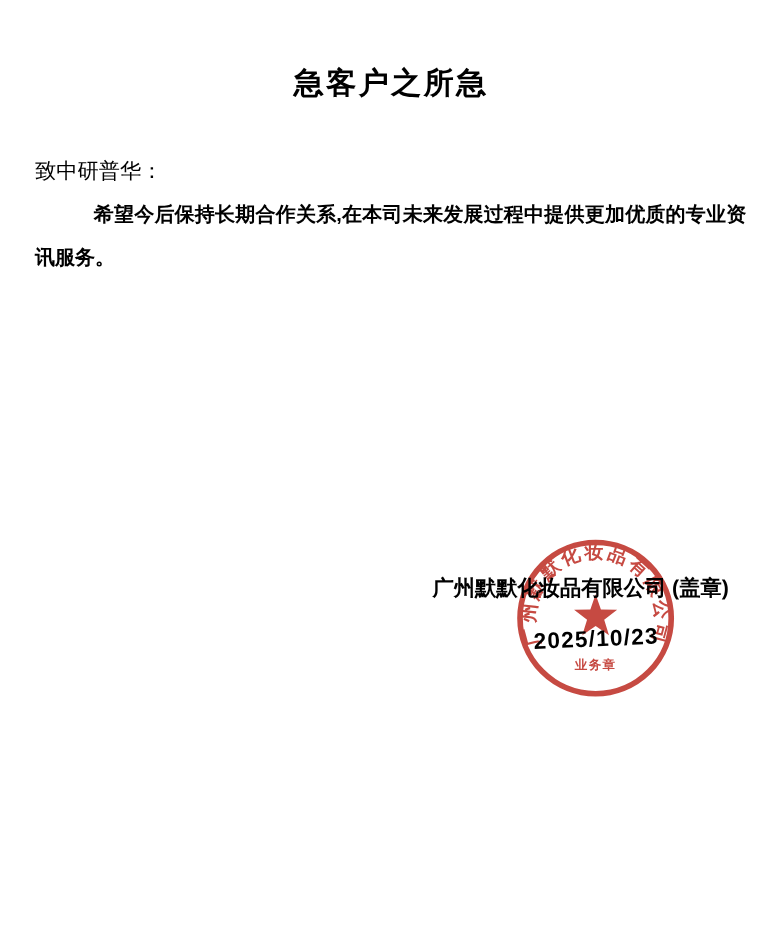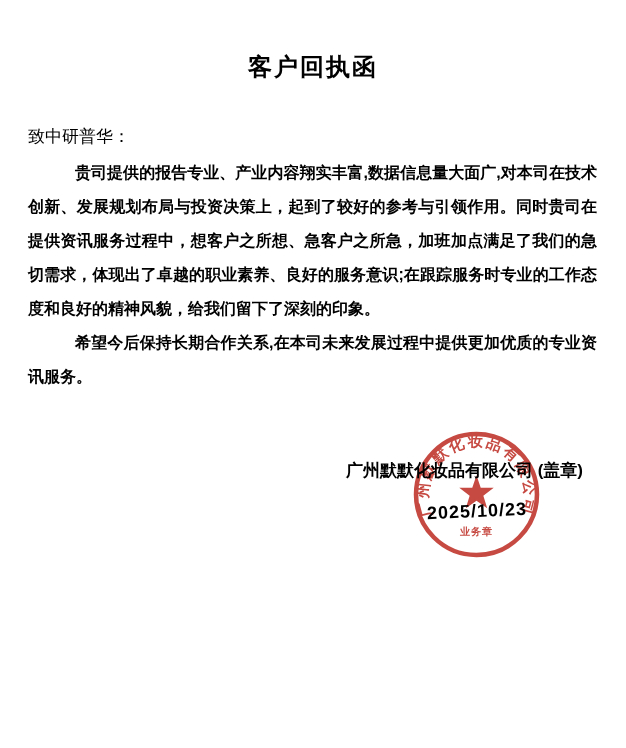--- a/index.html
+++ b/index.html
@@ -69,26 +69,25 @@
     z-index: 2;
   }
   .seal-ring-text { font-size: 15px; font-weight: bold; letter-spacing: 2.5px; font-family: "Liberation Sans", "DejaVu Sans", sans-serif; }
   .seal-bottom-text { font-size: 10px; font-weight: bold; letter-spacing: 1px; font-family: "Liberation Sans", "DejaVu Sans", sans-serif; }
 </style>
 </head>
 <body>
 
 <div class="page">
 
-  <h1 class="title">客户回执函</h1>
+  <h1 class="title">急客户之所急</h1>
 
   <div class="salutation">致中研普华：</div>
 
   <div class="body-text">
-    <p>贵司提供的报告专业、产业内容翔实丰富,数据信息量大面广,对本司在技术创新、发展规划布局与投资决策上，起到了较好的参考与引领作用。同时贵司在提供资讯服务过程中，想客户之所想、急客户之所急，加班加点满足了我们的急切需求，体现出了卓越的职业素养、良好的服务意识;在跟踪服务时专业的工作态度和良好的精神风貌，给我们留下了深刻的印象。</p>
     <p>希望今后保持长期合作关系,在本司未来发展过程中提供更加优质的专业资讯服务。</p>
   </div>
 
   <div class="signature-area">
 
     <svg class="seal" viewBox="0 0 126 126" xmlns="http://www.w3.org/2000/svg">
       <circle cx="63" cy="63" r="60" fill="none" stroke-width="4.5" stroke="#c23b33"></circle>
       <path id="seal-arc" d="M 19.5 83.3 A 48 48 0 1 1 106.5 83.3" fill="none"></path>
       <text class="seal-ring-text" fill="#c23b33">
         <textPath href="#seal-arc" startOffset="50%" text-anchor="middle">广州默默化妆品有限公司</textPath>

